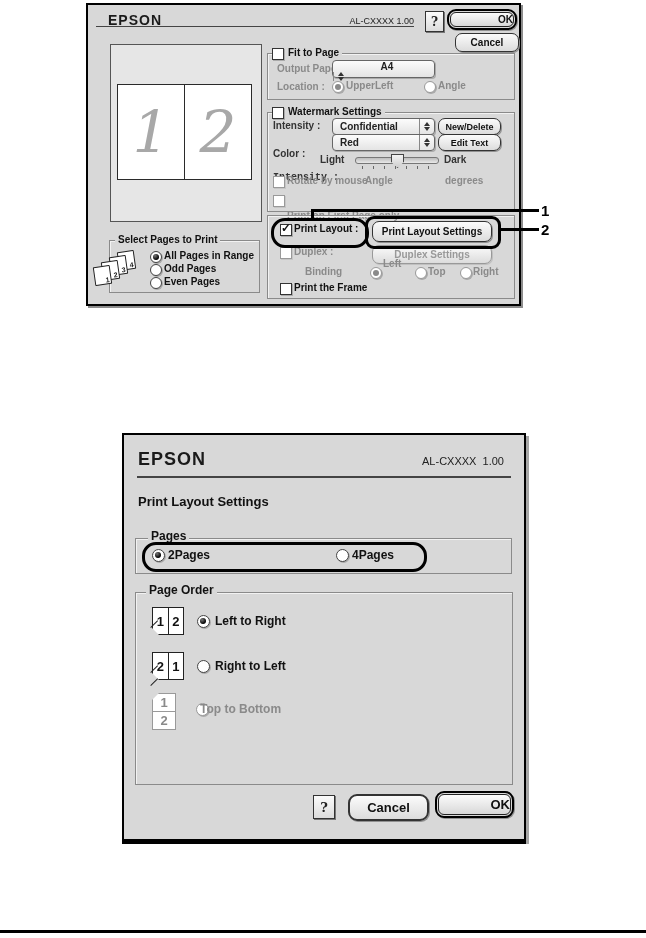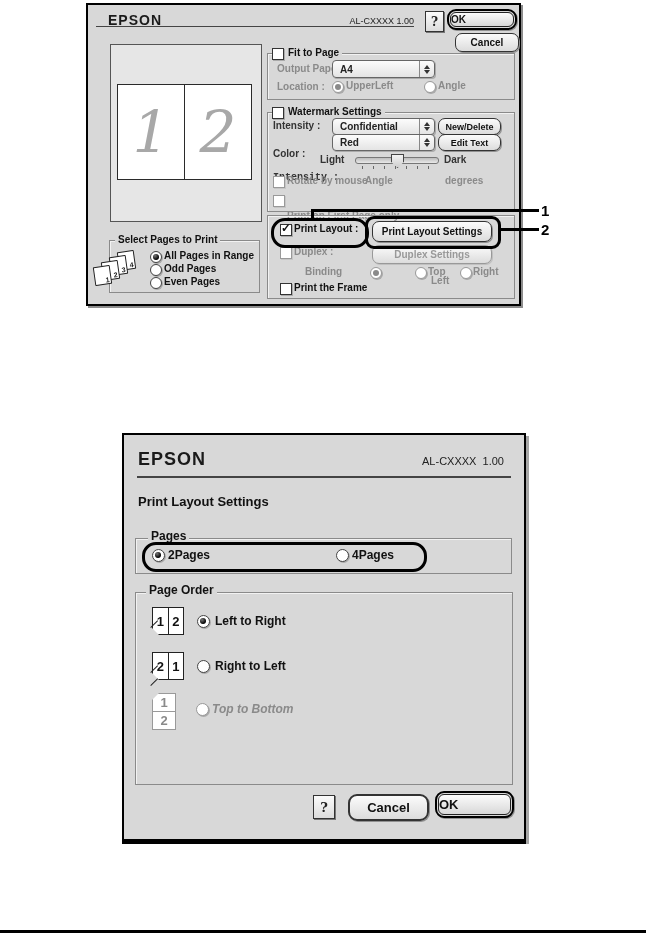--- a/index.html
+++ b/index.html
@@ -30,21 +30,21 @@
   .lab{position:absolute;font-weight:bold;color:#111;white-space:nowrap;}
   .dim{color:#8a8a8a;}
   .mid{color:#333;}
   .btn{position:absolute;background:linear-gradient(#fbfbfb,#dcdcdc);border:1px solid #333;
        border-radius:7px;display:flex;align-items:center;justify-content:center;
        font-weight:bold;color:#111;box-shadow:1px 1px 0 #909090;}
   .btn.dis{color:#999;border-color:#999;box-shadow:1px 1px 0 #c0c0c0;align-items:center;}
   .defbtn{position:absolute;border:2px solid #000;border-radius:9px;padding:1px;background:#d8d8d8;
        box-shadow:1px 1px 0 #909090;}
   .defbtn .inner{height:100%;box-sizing:border-box;background:linear-gradient(#fbfbfb,#d8d8d8);
-       border:1px solid #222;border-radius:6px;display:flex;align-items:center;justify-content:flex-start;
+       border:1px solid #222;border-radius:6px;display:flex;align-items:center;justify-content:flex-end;
        font-weight:bold;color:#111;}
   .helpbtn{position:absolute;background:linear-gradient(#fbfbfb,#dcdcdc);border:1px solid #333;
        box-shadow:1px 1px 0 #777;display:flex;align-items:center;justify-content:center;
        font-family:"DejaVu Serif",serif;font-weight:bold;color:#222;}
   
   .popup{position:absolute;background:linear-gradient(#fcfcfc,#e4e4e4);border:1px solid #666;
        border-radius:4px;display:flex;align-items:center;box-shadow:1px 1px 0 #aaa;}
   .popup .val{flex:1;padding-left:7px;font-weight:bold;color:#222;}
   .popup .arr{width:14px;align-self:stretch;border-left:1px solid #888;display:flex;flex-direction:column;
        align-items:center;justify-content:center;gap:1px;}
@@ -134,21 +134,21 @@
     <div class="lab f10" style="left:76px;top:245px;">All Pages in Range</div>
     <div class="radio" style="left:62px;top:259px;"></div>
     <div class="lab f10" style="left:76px;top:258px;">Odd Pages</div>
     <div class="radio" style="left:62px;top:272px;"></div>
     <div class="lab f10" style="left:76px;top:271px;">Even Pages</div>
 
     <div class="gbox" style="left:179px;top:48px;width:246px;height:45px;"></div>
     <div class="cb" style="left:184px;top:43px;"></div>
     <div class="glab f10" style="left:197px;top:42px;text-align:right;">Fit to Page</div>
     <div class="lab dim f10" style="left:189px;top:58px;">Output Paper:</div>
-    <div class="popup f10" style="left:244px;top:55px;width:101px;height:16px;">
+    <div class="popup f10" style="left:244px;top:55px;width:101px;height:16px;flex-direction:column;">
       <span class="val">A4</span>
       <span class="arr">
           <i class="tri-u"></i>
           <i class="tri-d"></i>
         </span>
     </div>
     <div class="lab dim f10" style="left:189px;top:76px;">Location :</div>
     <div class="radio dis sel" style="left:244px;top:76px;"></div>
     <div class="lab dim f10" style="left:258px;top:75px;">UpperLeft</div>
     <div class="radio dis" style="left:336px;top:76px;"></div>
@@ -213,21 +213,21 @@
       </div>
 
     <div class="cb dis" style="left:192px;top:242px;"></div>
     <div class="lab dim f10" style="left:206px;top:241px;">Duplex :</div>
     <div class="btn dis f10" style="left:284px;top:240px;width:118px;height:17px;">
         <span>Duplex Settings</span>
       </div>
 
     <div class="lab dim f10" style="left:217px;top:261px;">Binding</div>
     <div class="radio dis sel" style="left:282px;top:262px;"></div>
-    <div class="lab dim f10" style="left:295px;top:270px;margin-left:48px;">Left</div>
+    <div class="lab dim f10" style="left:295px;top:253px;">Left</div>
     <div class="radio dis" style="left:327px;top:262px;"></div>
     <div class="lab dim f10" style="left:340px;top:261px;">Top</div>
     <div class="radio dis" style="left:372px;top:262px;"></div>
     <div class="lab dim f10" style="left:385px;top:261px;">Right</div>
 
     <div class="cb" style="left:192px;top:278px;"></div>
     <div class="lab f10" style="left:206px;top:277px;">Print the Frame</div>
   </div>
 
   <div class="callout-oval" style="left:271px;top:218px;width:92px;height:24px;"></div>
@@ -272,21 +272,21 @@
     </div>
     <div class="radio" style="left:73px;top:225px;width:11px;height:11px;"></div>
     <div class="lab f12" style="left:91px;top:224px;">Right to Left</div>
 
     <div class="po-icon vert gray" style="left:28px;top:258px;width:22px;height:35px;">
       <div class="cell">1</div>
       <div class="cell">2</div>
       <i class="fold top"></i>
     </div>
     <div class="radio dis" style="left:72px;top:268px;width:11px;height:11px;"></div>
-    <div class="lab dim f12" style="left:88px;top:267px;font-style:italic;">Top to Bottom</div>
+    <div class="lab dim f12" style="left:76px;top:267px;">Top to Bottom</div>
 
     <div class="helpbtn f13" style="left:189px;top:360px;width:20px;height:22px;">
         <span>?</span>
       </div>
     <div class="btn f13" style="left:224px;top:359px;width:77px;height:23px;border-radius:9px;border-width:2px;">
         <span>Cancel</span>
       </div>
     <div class="defbtn f13" style="left:311px;top:356px;width:79px;height:27px;box-sizing:border-box;">
         <div class="inner">
           <span>OK</span>

